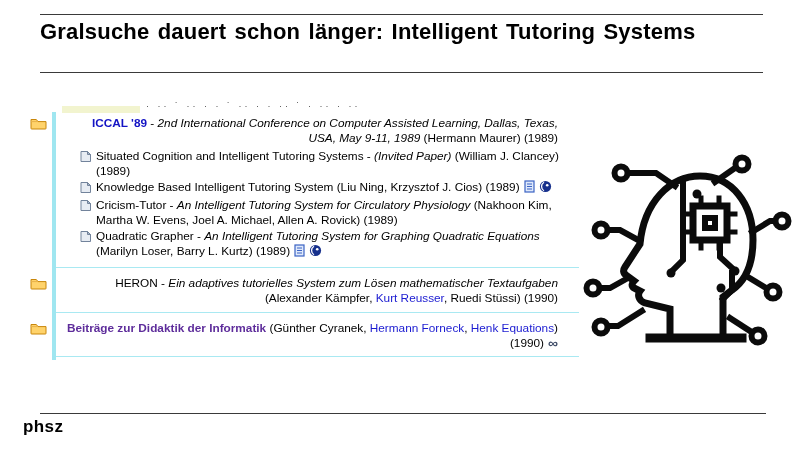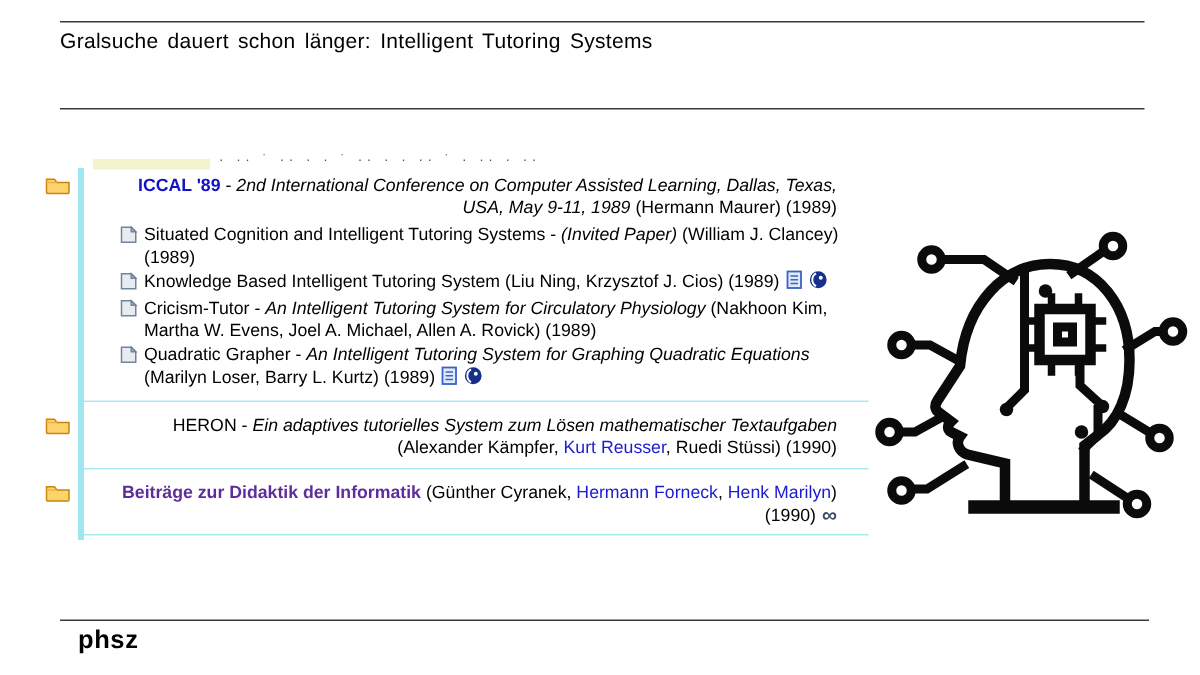--- a/index.html
+++ b/index.html
@@ -2,23 +2,23 @@
 <html><head>
 <meta charset="utf-8">
 <style>
   html,body{margin:0;padding:0;background:#fff;}
   .slide{position:relative;width:800px;height:450px;background:#ffffff;overflow:hidden;
          font-family:"Liberation Sans","DejaVu Sans",sans-serif;color:#000;}
   .rule{position:absolute;height:0;border-top:1.5px solid #3a3a3a;}
   .rule-top{left:40px;right:37px;top:14px;}
   .rule-title{left:40px;right:37px;top:72px;}
   .rule-footer{left:40px;right:34px;top:413px;}
-  .title{position:absolute;left:40px;top:19px;margin:0;font-size:14px;font-weight:normal;
+  .title{position:absolute;left:40px;top:19px;margin:0;font-size:22px;font-weight:bold;
          letter-spacing:0.2px;word-spacing:2px;white-space:nowrap;}
-  .logo{position:absolute;left:52px;top:417px;font-size:17px;font-weight:bold;letter-spacing:0.4px;}
+  .logo{position:absolute;left:23px;top:417px;font-size:17px;font-weight:bold;letter-spacing:0.4px;}
 
   
   .biblist{position:absolute;left:30px;top:101px;width:549px;font-size:11.8px;line-height:15px;}
   .vbar{position:absolute;left:22px;top:11px;bottom:3px;width:4px;background:#9fe6f0;}
   .clipped-row{position:relative;height:13px;overflow:hidden;margin-left:26px;}
   .clipped-hl{position:absolute;left:6px;top:5px;width:78px;height:7px;background:#f2f4cf;}
   .clipped-frag{position:absolute;left:90px;top:-2px;color:#4a4a4a;font-size:9px;letter-spacing:3px;}
   .group{position:relative;margin-left:26px;padding-left:10px;padding-top:2px;}
   .gsep{margin:6px 0 6px 22px;height:0;border-top:1.6px solid #a9e9f2;}
   .gsep-bottom{margin-top:5px;}
@@ -134,21 +134,21 @@
     <div class="gsep"></div>
 
     <div class="group">
       <span class="folder">
         <svg width="17" height="13" viewBox="0 0 17 13">
             <path d="M1 2.5 L6.3 2.5 L8 4.6 L16 4.6 L16 11.4 Q16 12 15.4 12 L1.6 12 Q1 12 1 11.4 Z" fill="#ffd36b" stroke="#c8860b" stroke-width="1"></path>
             <path d="M1 4.6 L8 4.6" stroke="#e8b24a" stroke-width="1" fill="none"></path>
           </svg>
       </span>
       <div class="gtext">
-        <span class="visited-strong">Beiträge zur Didaktik der Informatik</span><span> (Günther Cyranek, </span><span class="lnk">Hermann Forneck</span><span>, </span><span class="lnk">Henk Marilyn</span><span>) (1990)</span><span class="glasses">∞</span>
+        <span class="visited-strong">Beiträge zur Didaktik der Informatik</span><span> (Günther Cyranek, </span><span class="lnk">Hermann Forneck</span><span>, </span><span class="lnk">Henk Equations</span><span>) (1990)</span><span class="glasses">∞</span>
       </div>
     </div>
 
     <div class="gsep gsep-bottom"></div>
   </div>
 
   <svg class="head-icon" width="212" height="212" viewBox="0 0 212 212">
     <g stroke="#0b0b0b" stroke-width="7" fill="none" stroke-linecap="square" stroke-linejoin="miter">
 
       <path d="M88 193 L88 167 L63 161 C57 159 55 153 58 149 L52 146 C49 144 50 141 52 139 L44 133 C41 131 41 128 43 125 L58 102 C62 60 88 34 118 34 C150 34 171 62 171 98 C171 122 163 139 150 148 L141 155 L141 193"></path>

